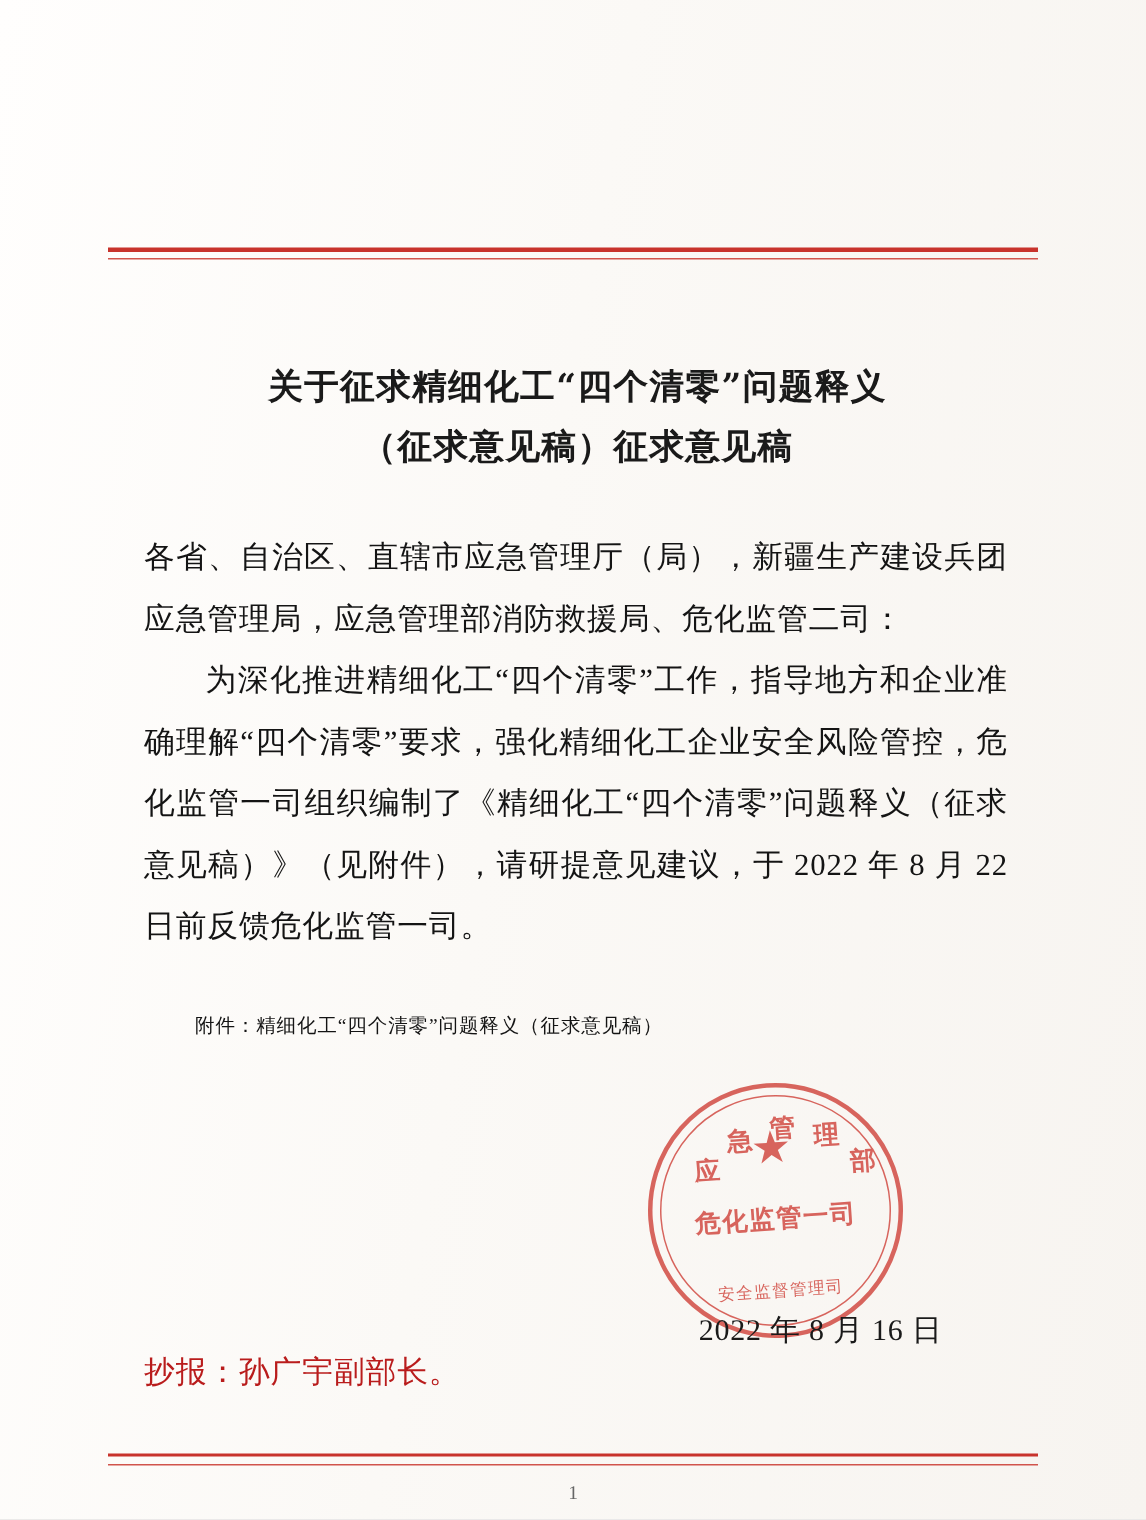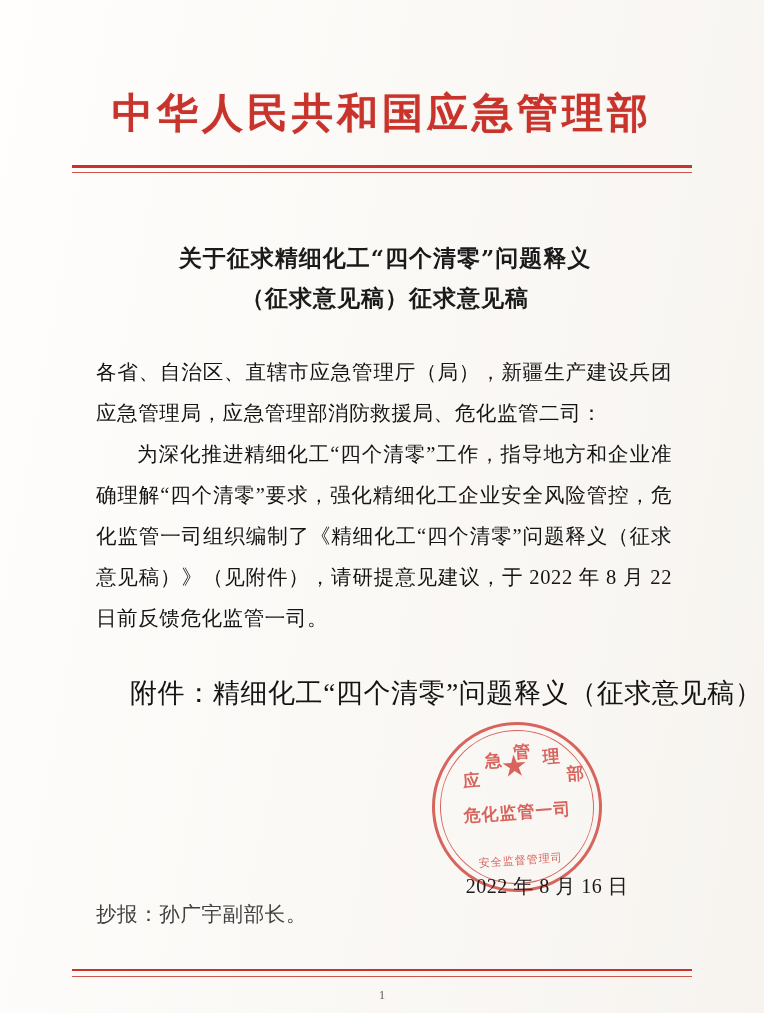--- a/index.html
+++ b/index.html
@@ -88,32 +88,32 @@
     margin: 0 0 0 0;
   }
   .indent2 { text-indent: 2em; }
   .gap-before { margin-top: 10px; }
   .bold-lead { font-weight: 700; }
 
   .attachment {
     position: absolute;
     top: 675px;
     left: 130px;
-    font-size: 27px;
+    font-size: 13px;
     letter-spacing: 0.6px;
     color: #141414;
   }
 
   .cc-line {
     position: absolute;
     top: 900px;
     left: 96px;
     font-size: 20.5px;
     letter-spacing: 0.6px;
-    color: #404040;
+    color: #b91c1c;
     text-align: center;
   }
 
   
   .seal {
     position: absolute;
     left: 432px;
     top: 722px;
     width: 164px;
     height: 164px;
@@ -209,23 +209,20 @@
     font-size: 13px;
     color: #666;
   }
 </style>
 </head>
 <body>
 
 <div class="page">
   <div class="paper-inner"></div>
 
-  <div class="doc-header">
-    <div class="org-title">中华人民共和国应急管理部</div>
-  </div>
   <div class="red-rule"></div>
   <div class="red-rule thin"></div>
 
   <div class="doc-title">
     <div>关于征求精细化工“四个清零”问题释义</div>
     <div>（征求意见稿）征求意见稿</div>
   </div>
 
   <div class="doc-body">
     <p>各省、自治区、直辖市应急管理厅（局），新疆生产建设兵团应急管理局，应急管理部消防救援局、危化监管二司：</p>

